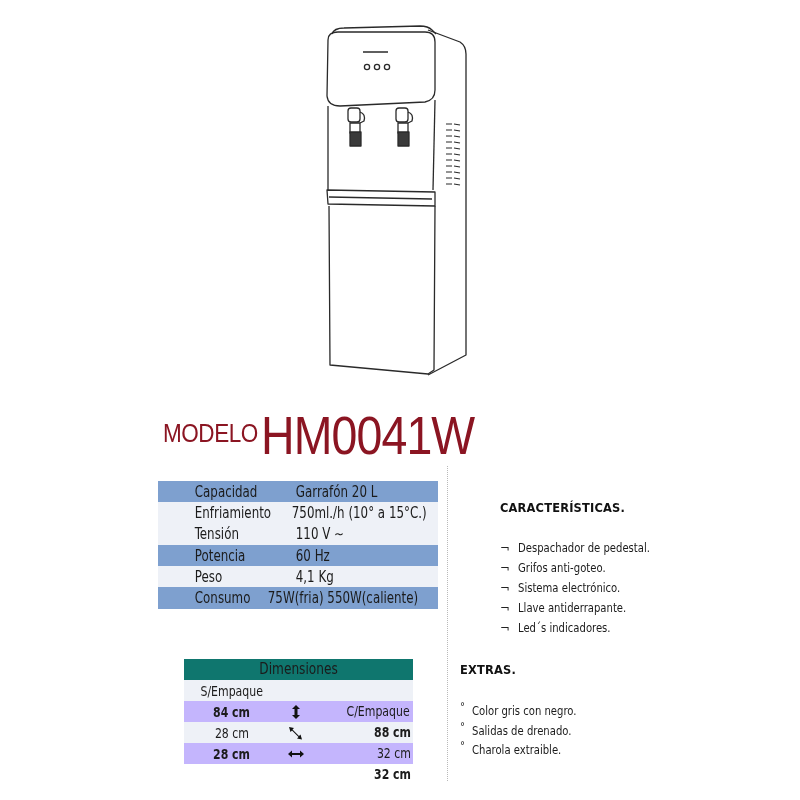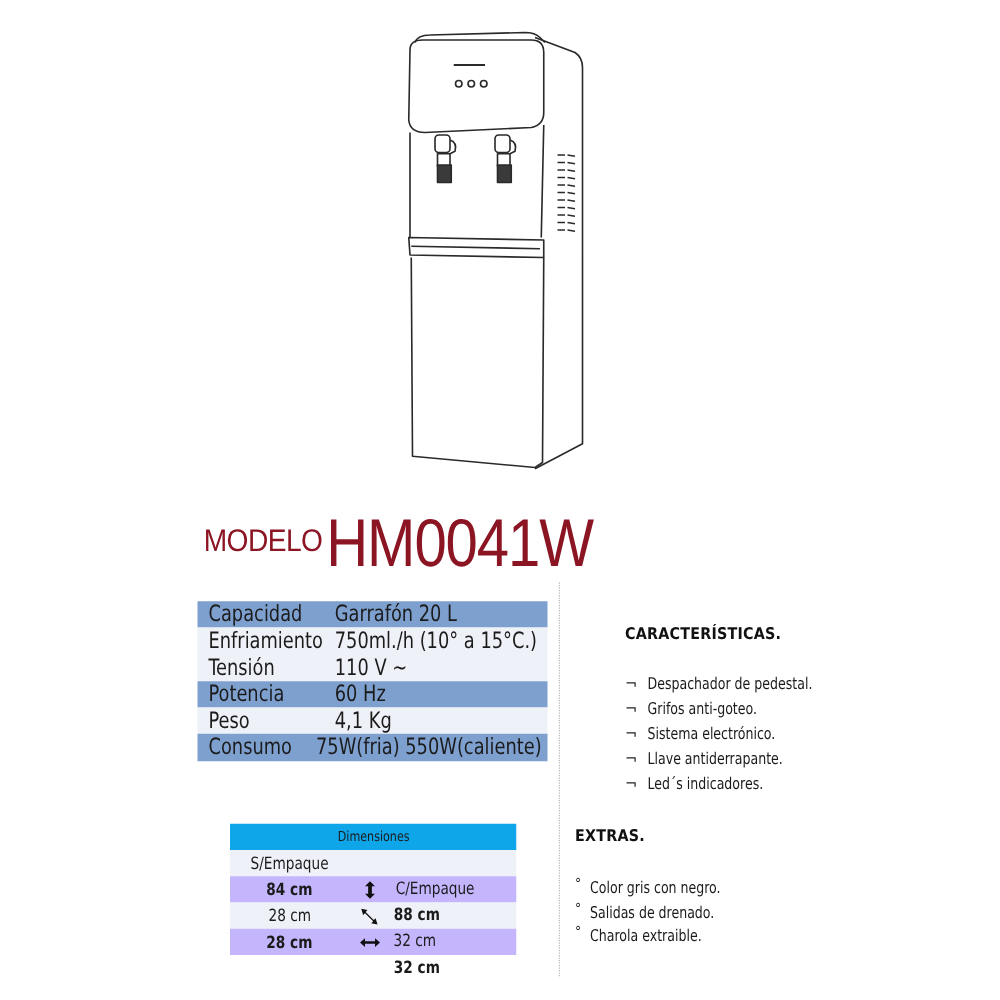--- a/index.html
+++ b/index.html
@@ -17,36 +17,36 @@
   .model-label { position:absolute; left:0; top:11px; font-size:25px; letter-spacing:-0.5px;
     font-family:"Liberation Sans Narrow","Liberation Sans",sans-serif; transform:scaleX(0.9); transform-origin:left; }
   .model-code { position:absolute; left:98px; top:-4px; font-size:54px; letter-spacing:-1px;
     font-family:"Liberation Sans Narrow","Liberation Sans",sans-serif; transform:scaleX(0.86); transform-origin:left; }
 
   
   .divider { position:absolute; left:447px; top:466px; width:0; height:315px; border-left:1px dotted #b9b9b9; }
 
   
   .specs { position:absolute; left:158px; top:481px; width:280px; }
-  .spec-row { display:flex; height:21.3px; align-items:flex-start; font-size:18px; }
+  .spec-row { display:flex; height:21.3px; align-items:center; font-size:15px;padding-left:28px; }
   .spec-row.shade { background:#7ea0cf; }
   .spec-row.light { background:#eef1f7; }
   .spec-row .k { width:101px; padding-left:10px; box-sizing:border-box; white-space:nowrap;
     transform:scaleX(0.88); transform-origin:left; }
   .spec-row .v { flex:1; padding-left:10px; white-space:nowrap; transform:scaleX(0.88); transform-origin:left; }
 
   
   .dims { position:absolute; left:184px; top:659px; width:229px; }
-  .dims-head { height:21px; background:#0ea5e9; text-align:center; font-size:11px; line-height:21px; }
+  .dims-head { height:21px; background:#0f766e; text-align:center; font-size:15px; line-height:21px; }
   .dims-row { display:flex; height:21px; align-items:center; font-size:13.5px; }
   .dims-row.shade { background:#c4b5fd;font-weight:bold; }
   .dims-row.light { background:#eef1f7; }
   .dims-row .c1 { width:95px; text-align:center; }
   .dims-row .c2 { width:34px; text-align:center; display:flex; justify-content:center; align-items:center; }
-  .dims-row .c3 { flex:1; text-align:left;margin-top:40px; }
+  .dims-row .c3 { flex:1; text-align:right;margin-top:40px; }
   .dims-head span, .dims-row span.t { display:inline-block; transform:scaleX(0.9); }
 
   
   .features { position:absolute; left:460px; top:500px; width:240px;margin-left:40px; }
   .sec-title { font-weight:bold; font-size:13px; letter-spacing:0.2px; color:#111;
     font-family:"DejaVu Sans","Liberation Sans",sans-serif; transform:scaleX(0.88); transform-origin:left; white-space:nowrap; }
   .feat-list { margin-top:22px; }
   .feat-item { height:20px; font-size:13px; display:flex; align-items:center; white-space:nowrap; }
   .feat-item .bullet { width:18px; display:inline-block; color:#222; }
   .feat-item .txt { display:inline-block; transform:scaleX(0.86); transform-origin:left; }

